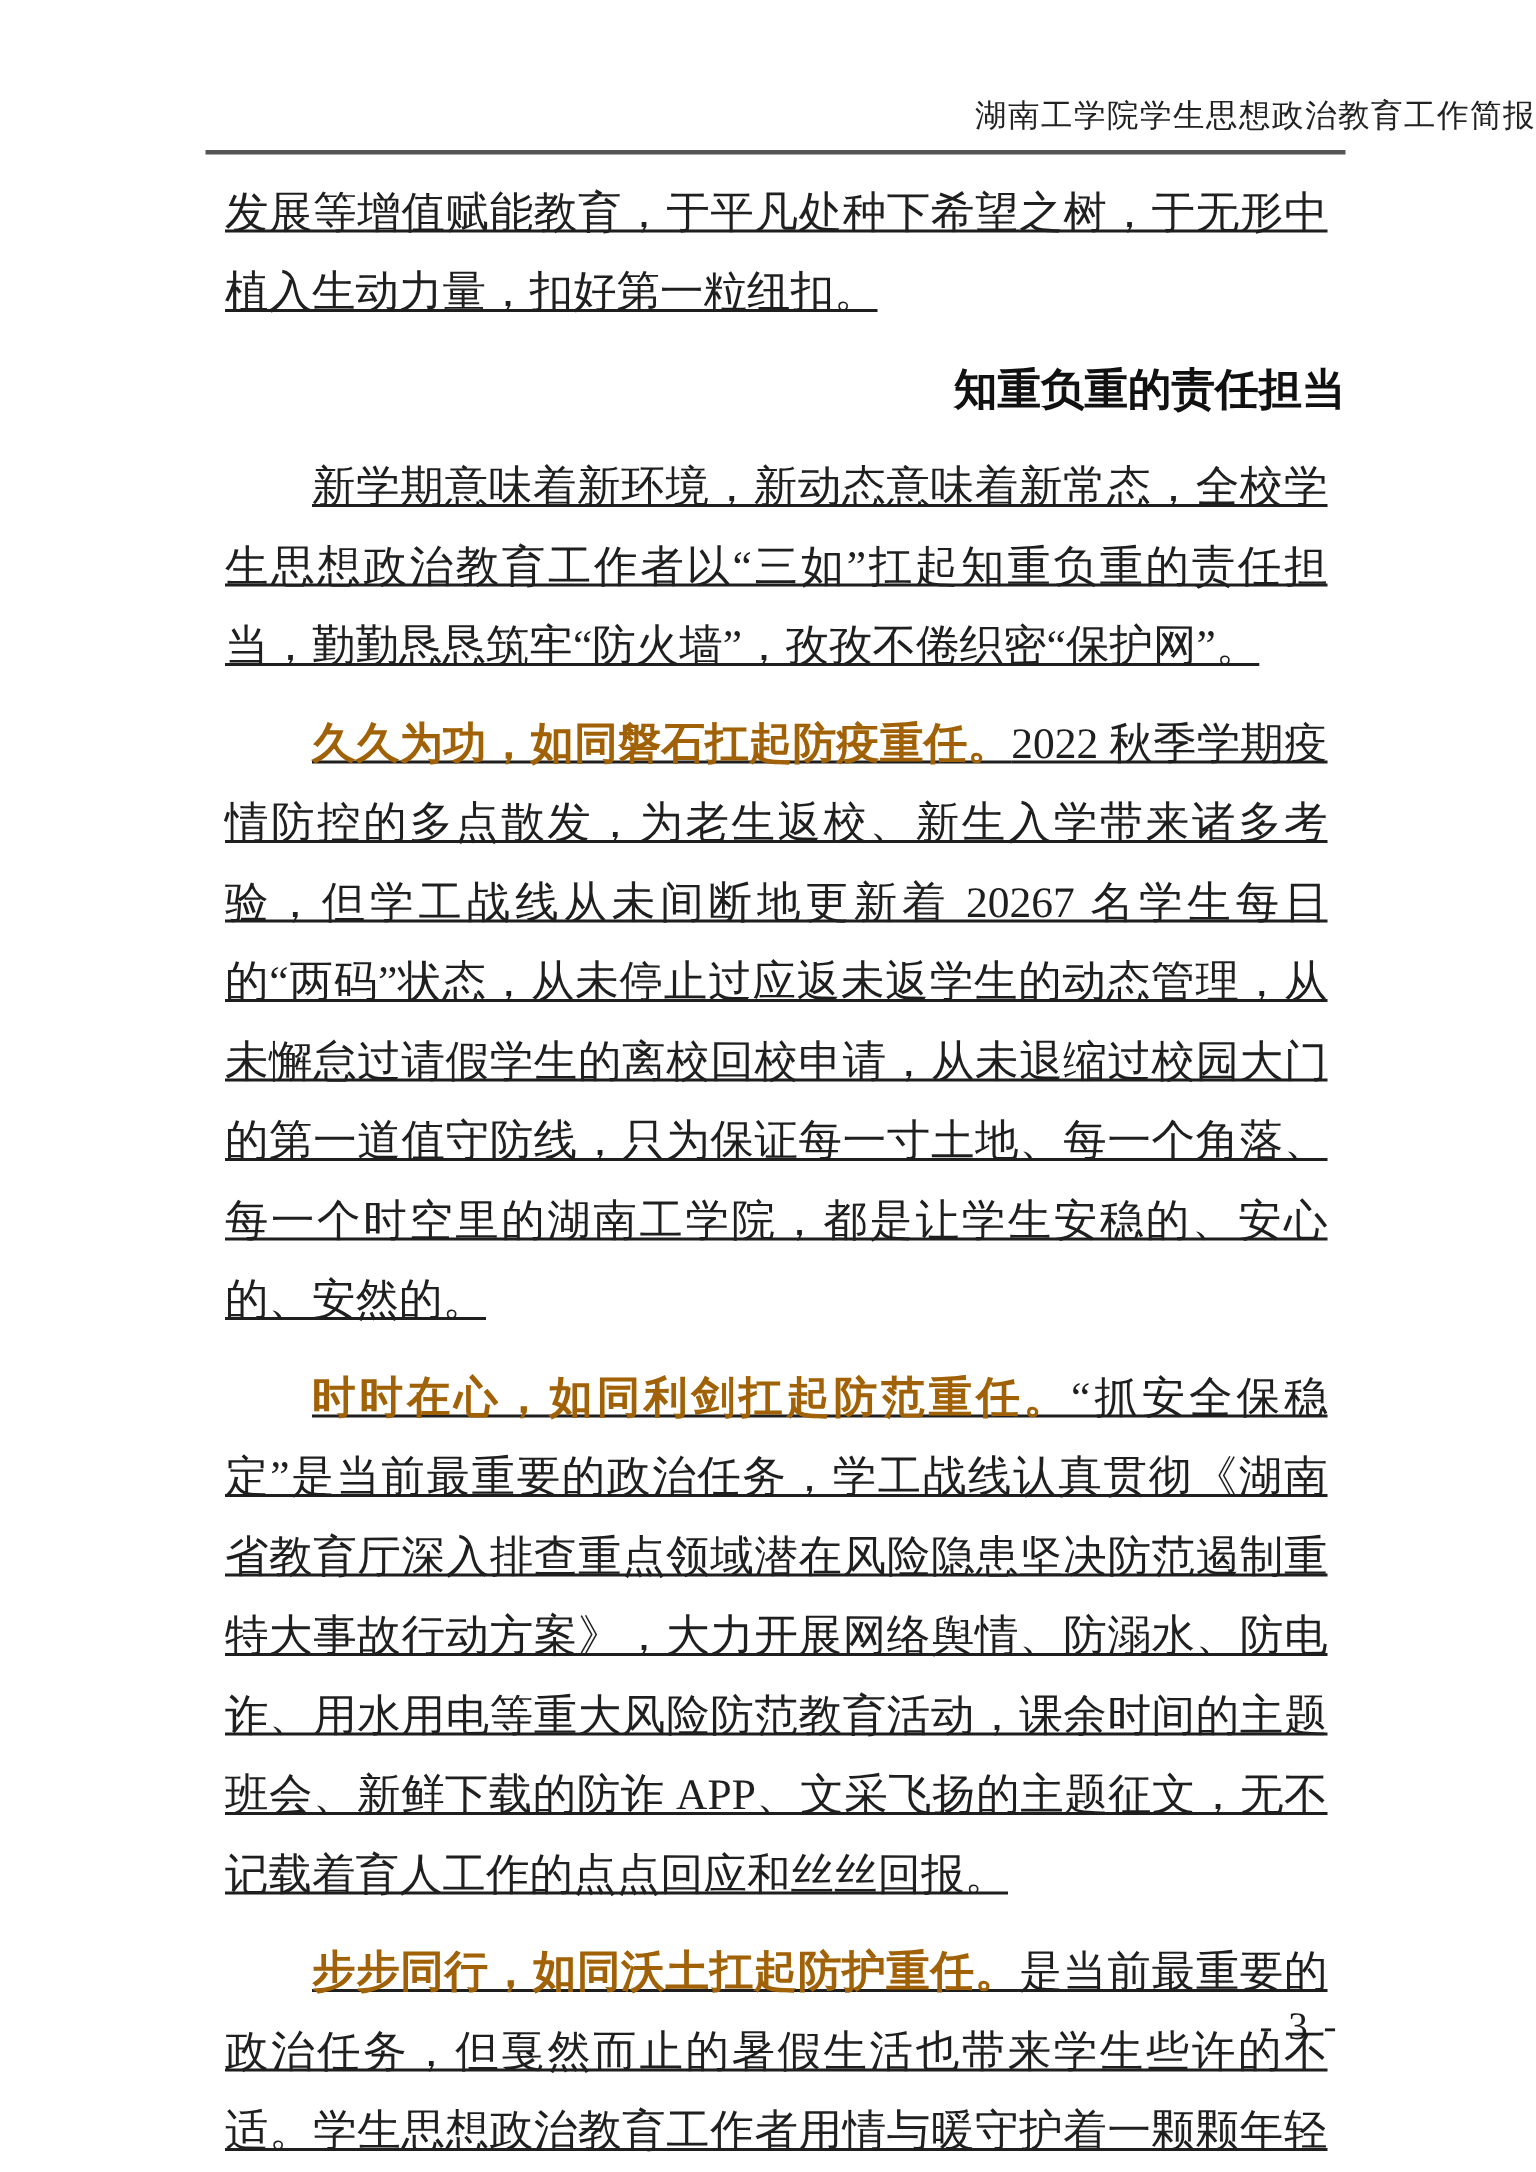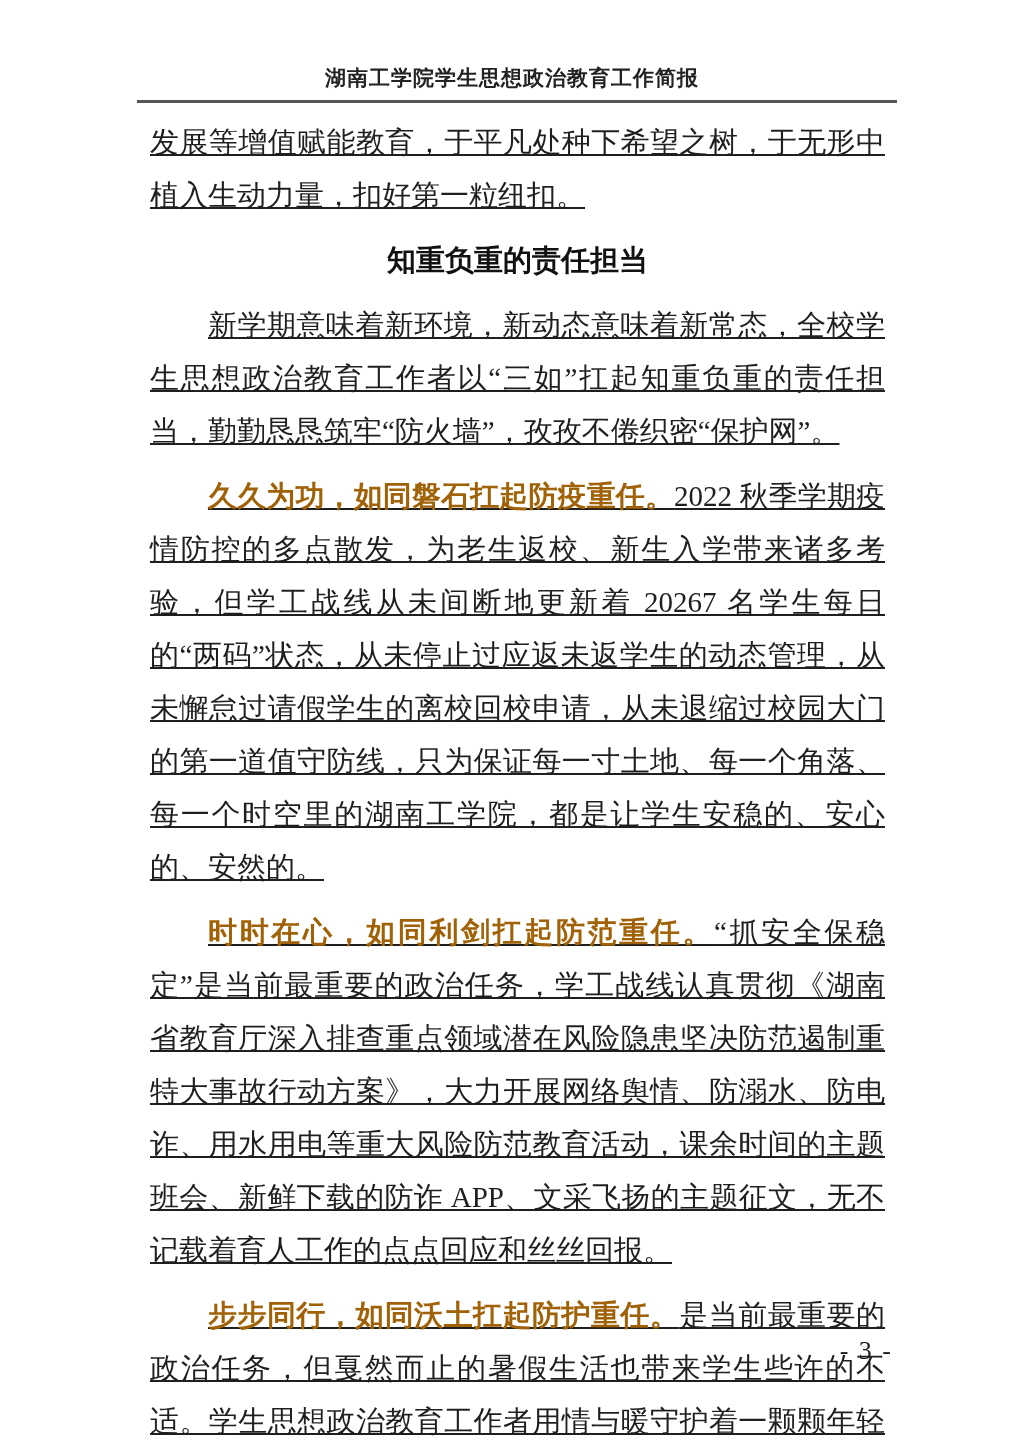--- a/index.html
+++ b/index.html
@@ -13,23 +13,23 @@
     height: 1448px;
     background: #ffffff;
     overflow: hidden;
     font-family: "Liberation Serif", "DejaVu Serif", serif;
     color: #1c1c1c;
   }
   .page-header {
     padding-top: 64px;
   }
   .header-title {
-    text-align: center;
+    text-align: right;
     font-family: "Liberation Sans", "DejaVu Sans", sans-serif;
-    font-weight: 700;
+    font-weight: 400;
     font-size: 21px;
     line-height: 28px;
     letter-spacing: 1px;
     color: #222222;
   }
   .header-rule {
     width: 760px;
     margin: 8px 0 0 137px;
     border: none;
     border-top: 3px solid #555555;
@@ -51,21 +51,21 @@
   .para.no-indent {
     text-indent: 0;
   }
   .para .lead {
     font-weight: bold;
     color: #a16207;
   }
   .section-heading {
     margin: 0;
     padding: 0;
-    text-align: center;
+    text-align: right;
     font-size: 29px;
     font-weight: bold;
     line-height: 53px;
     color: #111111;
     text-indent: 0;
   }
   .page-footer {
     position: absolute;
     top: 1336px;
     right: 131px;

